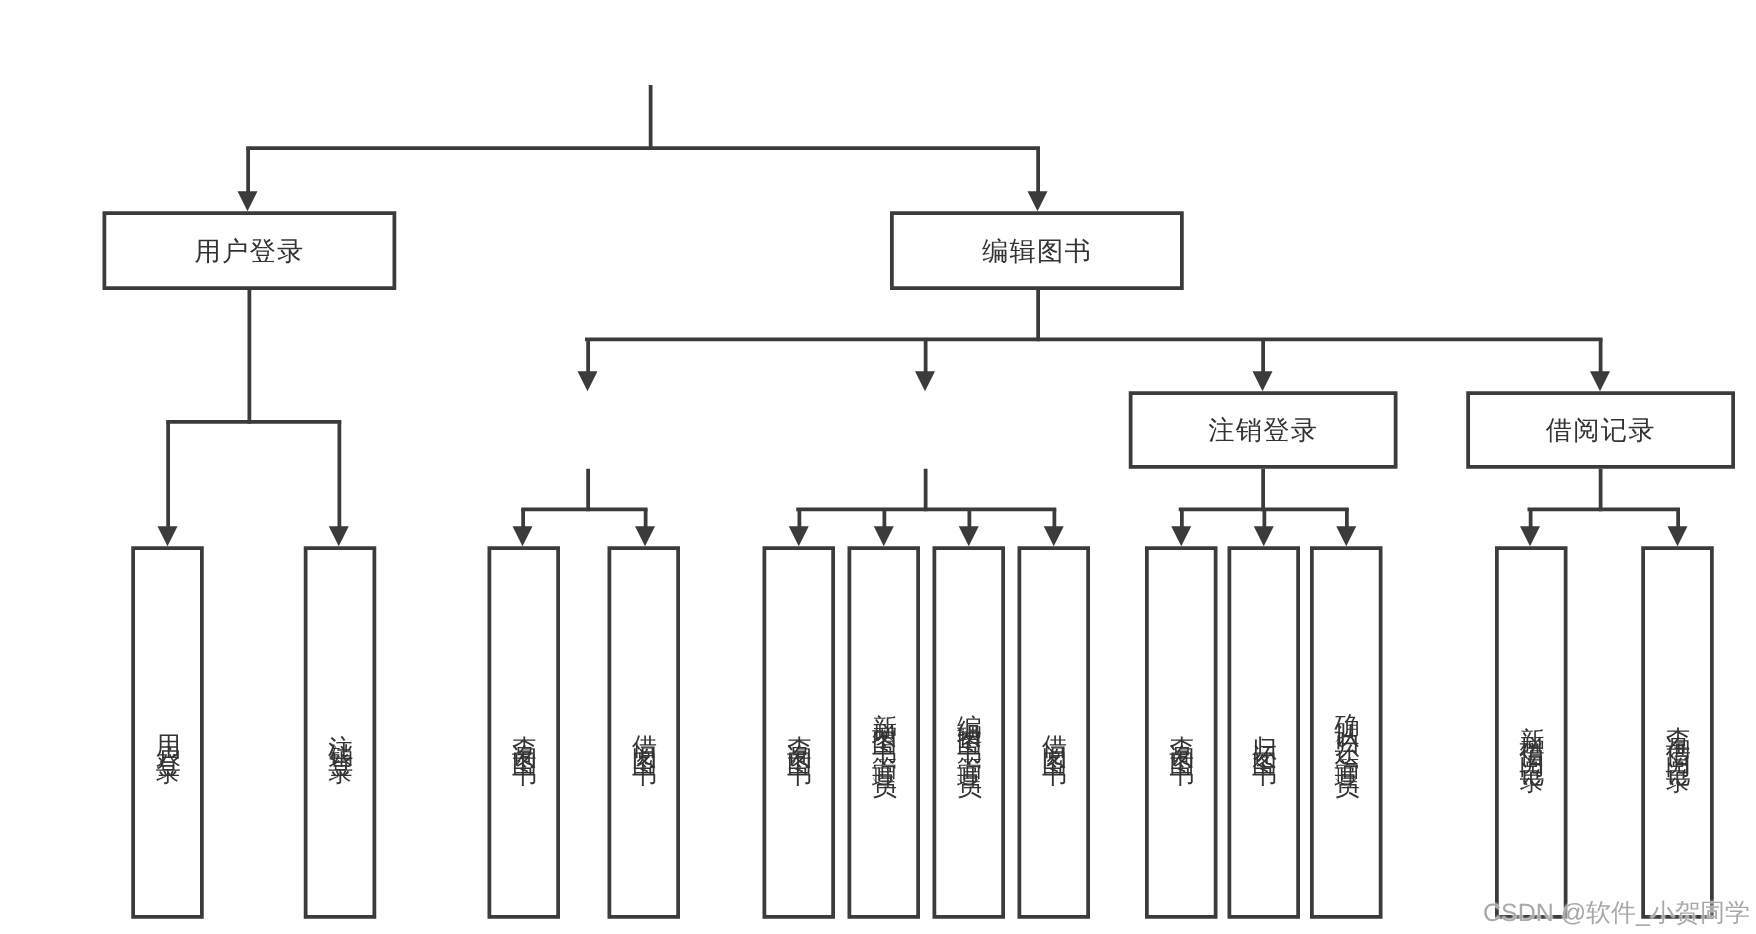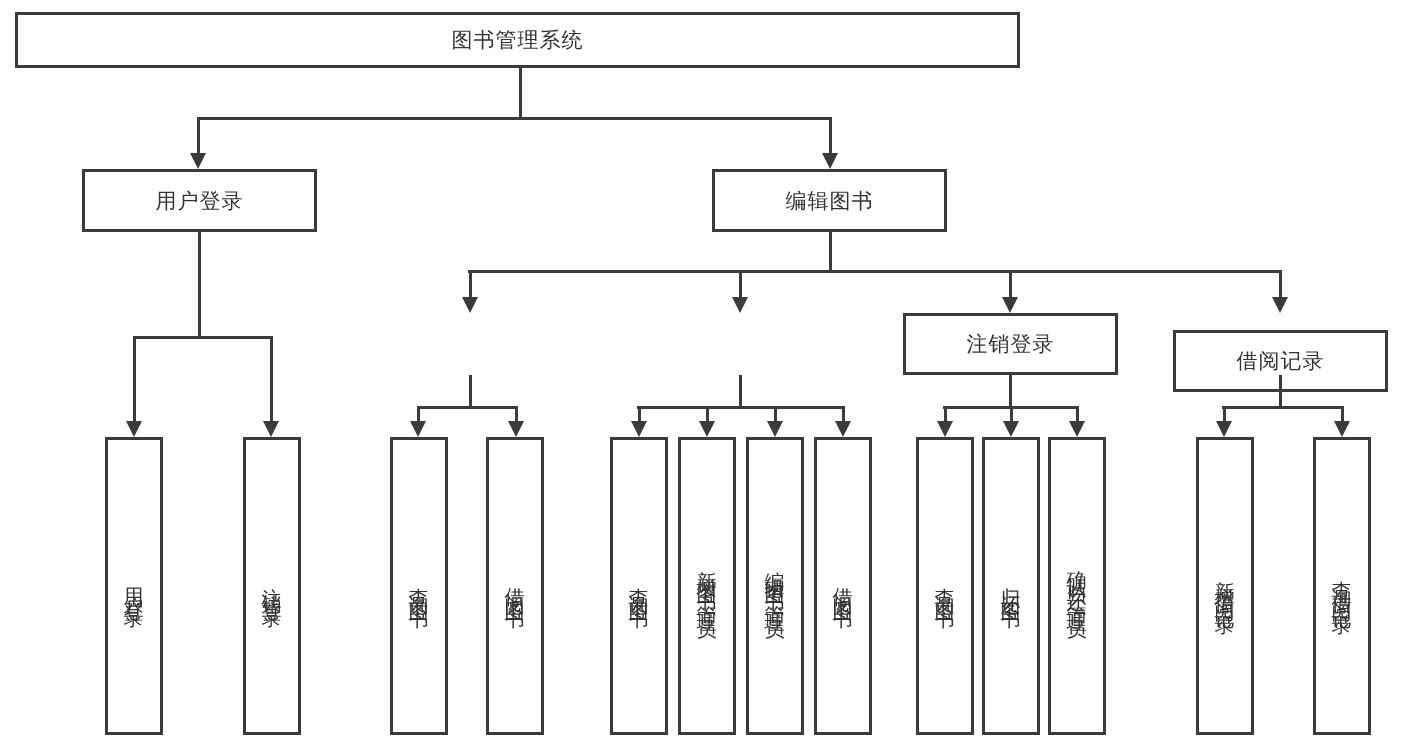--- a/index.html
+++ b/index.html
@@ -55,27 +55,26 @@
     z-index:10;
     text-shadow:0 0 2px #fff,0 0 2px #fff;
     white-space:nowrap;
   }
 </style>
 </head>
 <body>
 
 <div id="canvas">
 
-  <div class="box" style="left:15px;top:12px;width:1005px;height:56px">图书管理系统</div>
 
   <div class="box" style="left:82px;top:169px;width:235px;height:63px">用户登录</div>
   <div class="box" style="left:712px;top:169px;width:235px;height:63px">编辑图书</div>
 
   <div class="box" style="left:903px;top:313px;width:215px;height:62px">注销登录</div>
-  <div class="box" style="left:1173px;top:330px;width:215px;height:62px">借阅记录</div>
+  <div class="box" style="left:1173px;top:313px;width:215px;height:62px">借阅记录</div>
 
   <div class="box vbox" style="left:105px;top:437px;width:58px;height:298px">
     <span class="vt">用户登录</span>
   </div>
   <div class="box vbox" style="left:243px;top:437px;width:58px;height:298px">
     <span class="vt">注销登录</span>
   </div>
 
   <div class="box vbox" style="left:390px;top:437px;width:58px;height:298px">
     <span class="vt">查询图书</span>
@@ -107,20 +106,21 @@
     <span class="vt">确认归还（管理员）</span>
   </div>
 
   <div class="box vbox" style="left:1196px;top:437px;width:58px;height:298px">
     <span class="vt">新增借阅记录</span>
   </div>
   <div class="box vbox" style="left:1313px;top:437px;width:58px;height:298px">
     <span class="vt">查询借阅记录</span>
   </div>
 
+  <div id="watermark">CSDN @软件_小贺同学</div>
 <div class="vl" style="left: 519px; top: 68px; height: 50px;"></div>
     <div class="vl" style="left: 197px; top: 118px; height: 37px;"></div>
     <div class="vl" style="left: 829px; top: 118px; height: 37px;"></div>
     <div class="vl" style="left: 198px; top: 232px; height: 107px;"></div>
     <div class="vl" style="left: 829px; top: 232px; height: 41px;"></div>
     <div class="vl" style="left: 469px; top: 271px; height: 28px;"></div>
     <div class="vl" style="left: 739px; top: 271px; height: 28px;"></div>
     <div class="vl" style="left: 1009px; top: 271px; height: 28px;"></div>
     <div class="vl" style="left: 1279px; top: 271px; height: 28px;"></div>
     <div class="vl" style="left: 469px; top: 375px; height: 34px;"></div>

